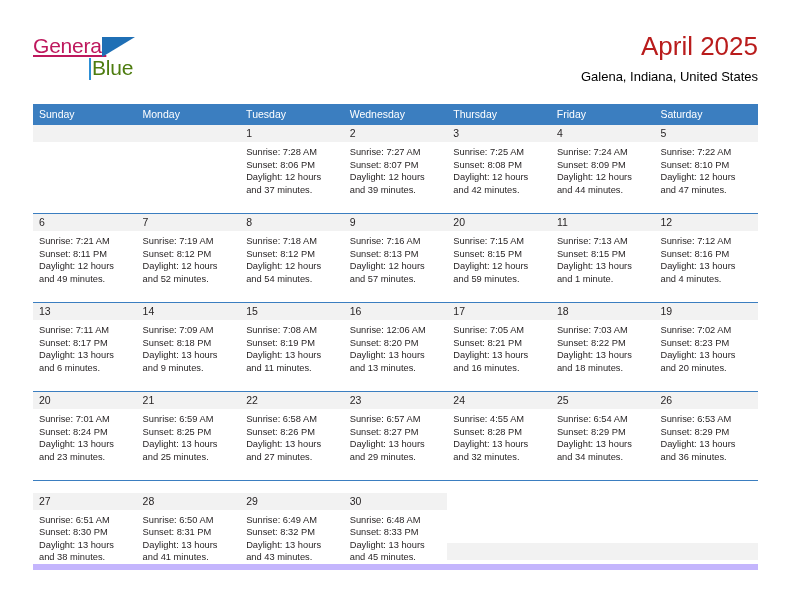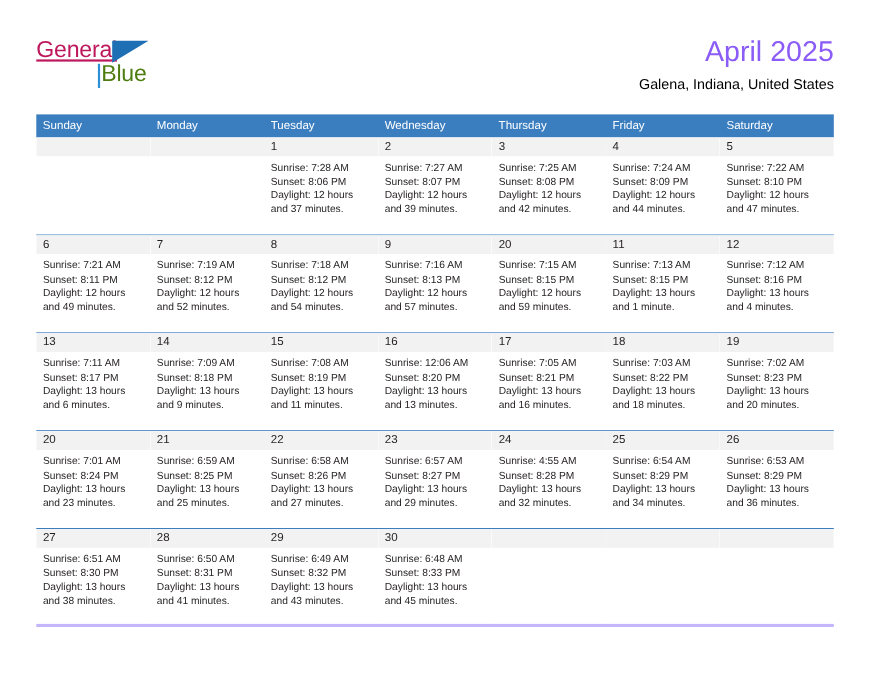--- a/index.html
+++ b/index.html
@@ -70,21 +70,21 @@
     background: #2d8fd5;
   }
   .title-wrap {
     position: absolute;
     right: 0;
     top: 0;
     text-align: right;
   }
   .cal-title {
     font-size: 26px;
-    color: #8b5cf6;
+    color: #b91c1c;
     line-height: 32px;
     white-space: nowrap;
   }
   .cal-subtitle {
     margin-top: 7px;
     font-size: 13px;
     color: #000000;
     line-height: 16px;
     white-space: nowrap;
   }
@@ -109,21 +109,21 @@
     line-height: 21px;
     padding-left: 6px;
     white-space: nowrap;
     overflow: hidden;
   }
   .week {
     display: flex;
     border-bottom: 1px solid #3b7ec0;
     height: 89px;
   }
-  .week:last-child { border-bottom: 3px solid #c4b5fd; }
+  .week:last-child { border-bottom: 6px solid #c4b5fd; align-items: flex-end; }
   .daycell {
     flex: 1 1 0;
     position: relative;
     background: #ffffff;
     overflow: hidden;
   }
   .daycell .datenum {
     height: 17px;
     background: #f2f2f2;
     font-size: 10.5px;

